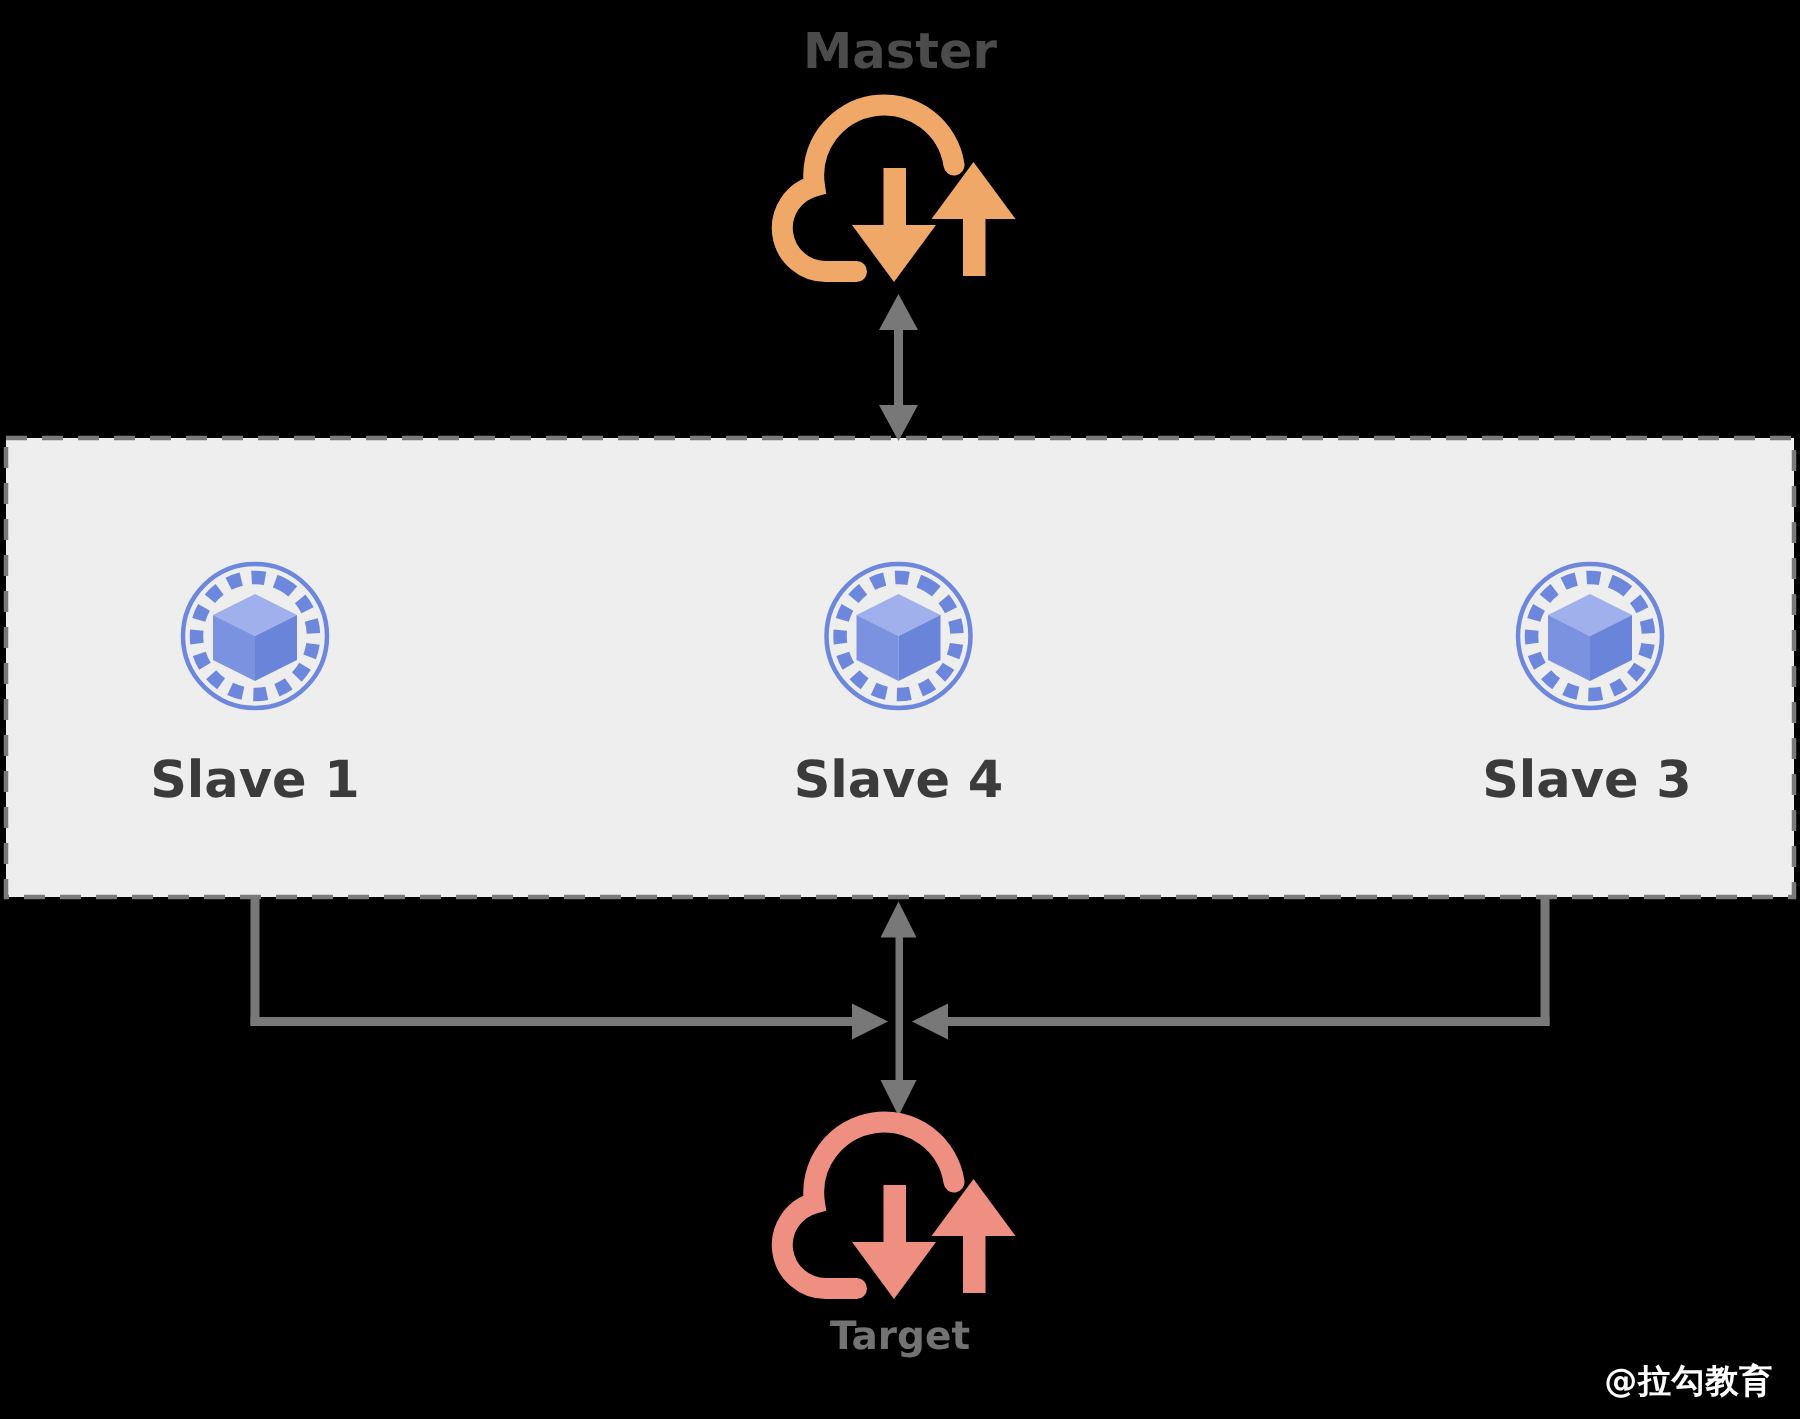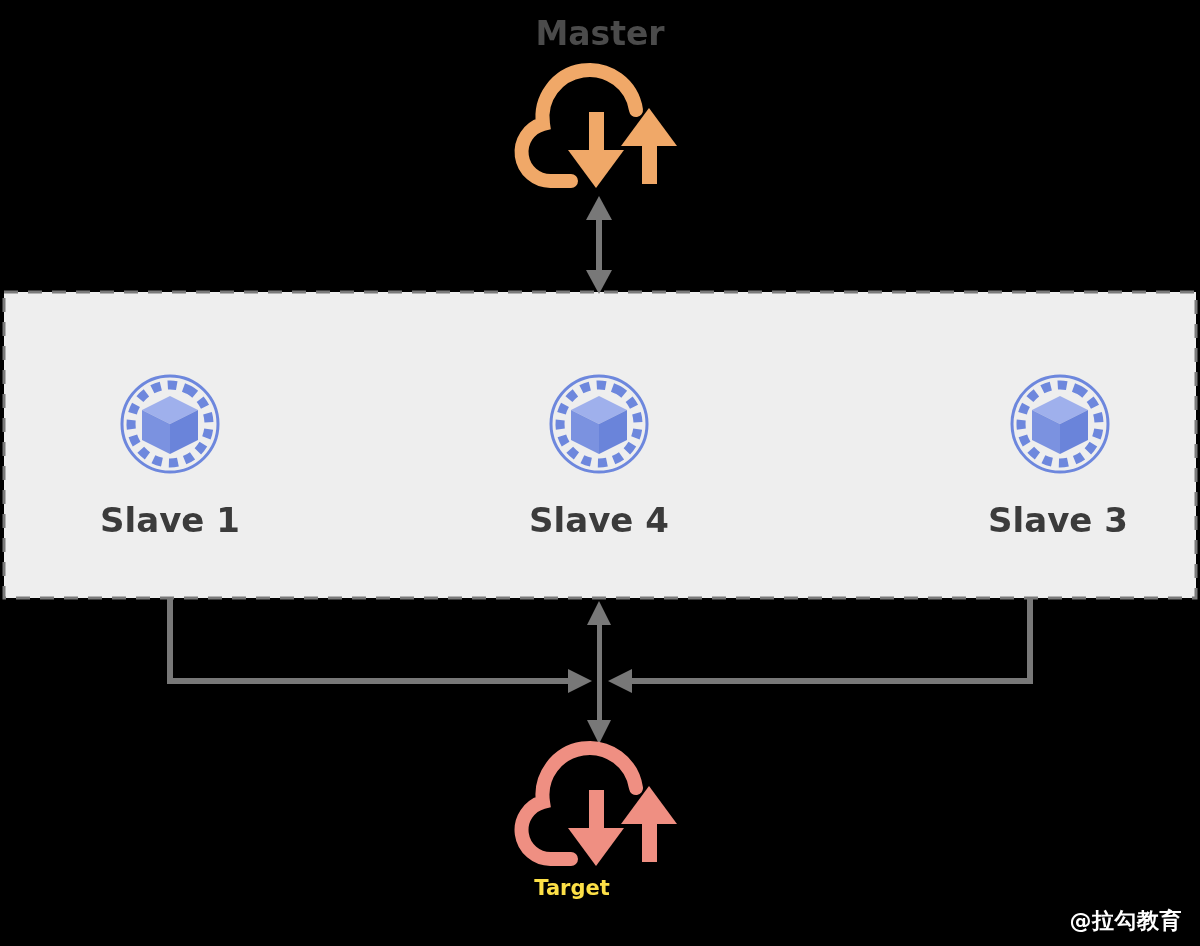--- a/index.html
+++ b/index.html
@@ -32,24 +32,24 @@
     transform: translateX(-50%);
   }
   #master-label {
     font-size: 33px;
     font-weight: 700;
     color: #4b4b4b;
     left: 600px;
     top: 14px;
   }
   #target-label {
-    font-size: 21px;
+    font-size: 26px;
     font-weight: 700;
-    color: #fde047;
-    left: 572px;
+    color: #737373;
+    left: 600px;
     top: 876px;
   }
   .slave-label {
     font-size: 34px;
     font-weight: 700;
     color: #3b3b3b;
     top: 500px;
   }
   #watermark {
     position: absolute;

